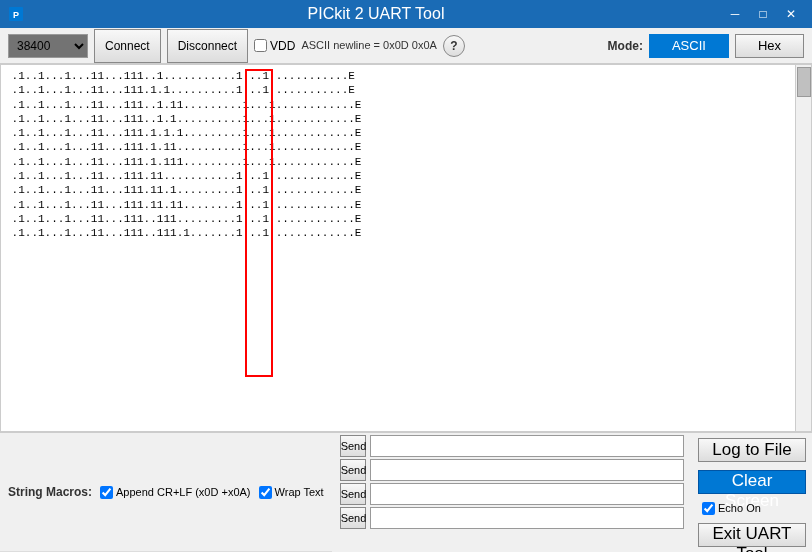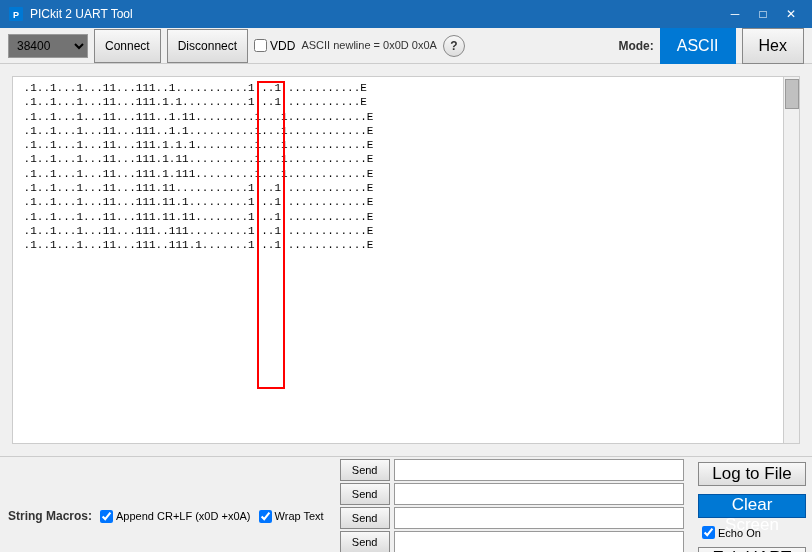--- a/index.html
+++ b/index.html
@@ -23,21 +23,22 @@
     .title-bar-icon {
       width: 16px;
       height: 16px;
       margin-right: 6px;
       display: flex;
       align-items: center;
       justify-content: center;
     }
     .title-bar-text {
       flex: 1;
-      font-size: 12px;
+      font-size: 16px;
+      text-align: center;
     }
     .title-bar-controls {
       display: flex;
       gap: 2px;
     }
     .title-bar-btn {
       width: 26px;
       height: 20px;
       border: none;
       background: transparent;
@@ -68,25 +69,25 @@
     }
     .btn {
       height: 34px;
       border: 1px solid #888;
       background: linear-gradient(to bottom, #f8f8f8, #ddd);
       cursor: pointer;
       font-size: 12px;
       padding: 0 10px;
     }
     .btn-mode {
-      height: 36px;
-      border: 1px solid #888;
-      cursor: pointer;
-      font-size: 16px;
-      padding: 0 16px;
+      height: 24px;
+      border: 1px solid #888;
+      cursor: pointer;
+      font-size: 13px;
+      padding: 0 22px;
     }
     .btn-mode.active {
       background: #0078d4;
       color: white;
       border-color: #0078d4;
     }
     .btn-mode.inactive {
       background: linear-gradient(to bottom, #f8f8f8, #ddd);
       color: black;
     }
@@ -116,21 +117,21 @@
       font-size: 12px;
       font-weight: bold;
       color: #333;
     }
 
     .main-area {
       display: flex;
       height: calc(552px - 28px - 36px - 120px);
       background: white;
       border: 1px solid #ccc;
-      margin: 12px;
+      margin: 0;
       overflow: hidden;
       position: relative;
     }
     .terminal {
       flex: 1;
       background: white;
       font-family: 'Courier New', Courier, monospace;
       font-size: 11px;
       padding: 4px;
       overflow-y: scroll;
@@ -167,21 +168,21 @@
       gap: 8px;
       border-bottom: 1px solid #ddd;
     }
     .string-macros-label {
       font-size: 12px;
       font-weight: bold;
       color: #333;
     }
     .checkbox-row {
       display: flex;
-      align-items: center;
+      align-items: flex-start;
       gap: 3px;
       font-size: 11px;
     }
     .right-options {
       margin-left: auto;
     }
 
     .send-rows {
       display: flex;
       flex: 1;
@@ -192,21 +193,21 @@
       flex-direction: column;
       padding: 2px 8px;
       gap: 2px;
     }
     .send-row {
       display: flex;
       align-items: center;
       gap: 4px;
     }
     .send-btn {
-      width: 50px;
+      width: 26px;
       height: 22px;
       border: 1px solid #888;
       background: linear-gradient(to bottom, #f8f8f8, #ddd);
       cursor: pointer;
       font-size: 11px;
     }
     .send-input {
       flex: 1;
       height: 22px;
       border: 1px solid #999;

